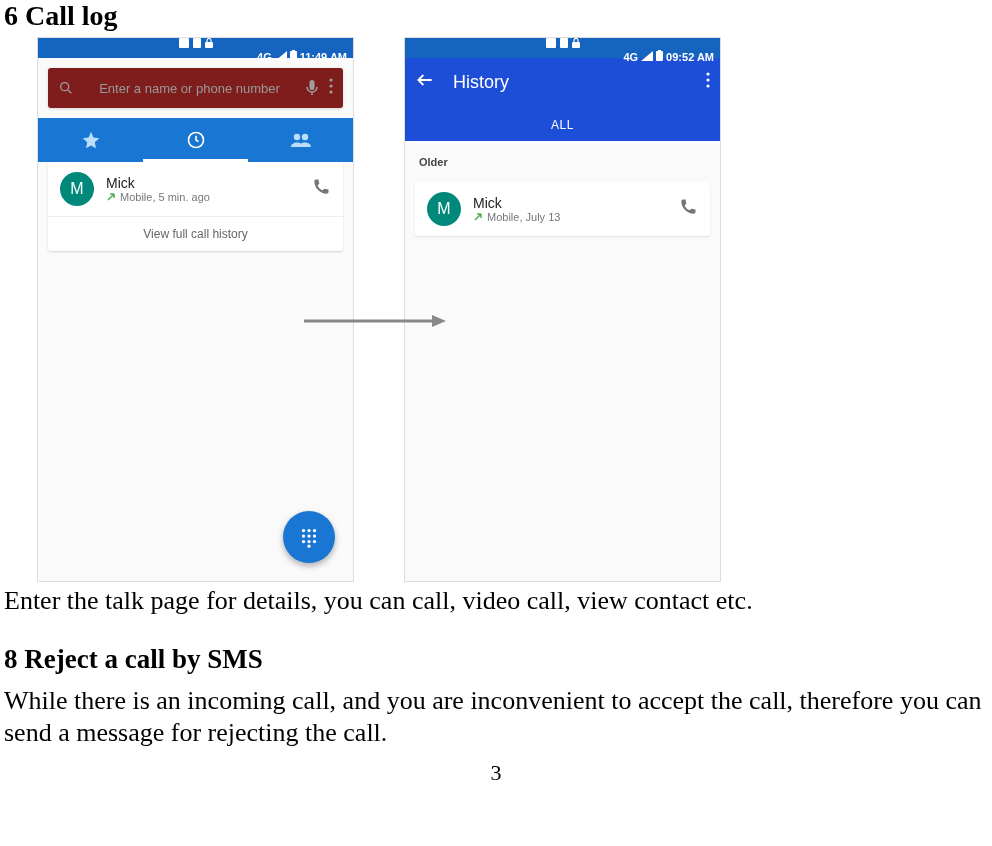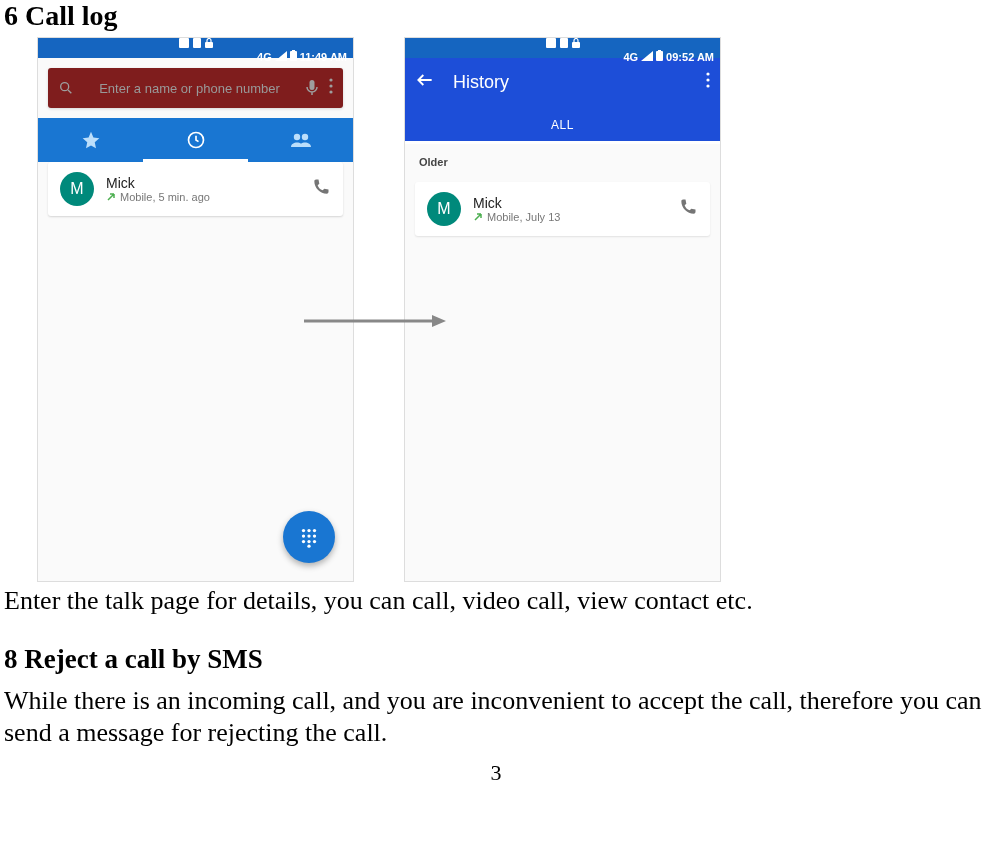--- a/index.html
+++ b/index.html
@@ -253,20 +253,21 @@
                 </svg>
               <span>Mobile, 5 min. ago</span>
             </div>
           </div>
           <div class="right">
             <svg width="20" height="20" viewBox="0 0 24 24">
                 <path d="M6 3c-1 0-2 1-2 2 0 8 7 15 15 15 1 0 2-1 2-2v-3l-5-1-2 2c-3-1-5-3-6-6l2-2-1-5H6z" fill="#757575"></path>
               </svg>
           </div>
         </div>
+        <div class="view-history">View full call history</div>
       </div>
 
       <div class="fab">
         <svg width="22" height="22" viewBox="0 0 24 24">
           <circle cx="6" cy="5" r="1.8" fill="#fff"></circle>
             <circle cx="12" cy="5" r="1.8" fill="#fff"></circle>
             <circle cx="18" cy="5" r="1.8" fill="#fff"></circle>
           <circle cx="6" cy="11" r="1.8" fill="#fff"></circle>
             <circle cx="12" cy="11" r="1.8" fill="#fff"></circle>
             <circle cx="18" cy="11" r="1.8" fill="#fff"></circle>

